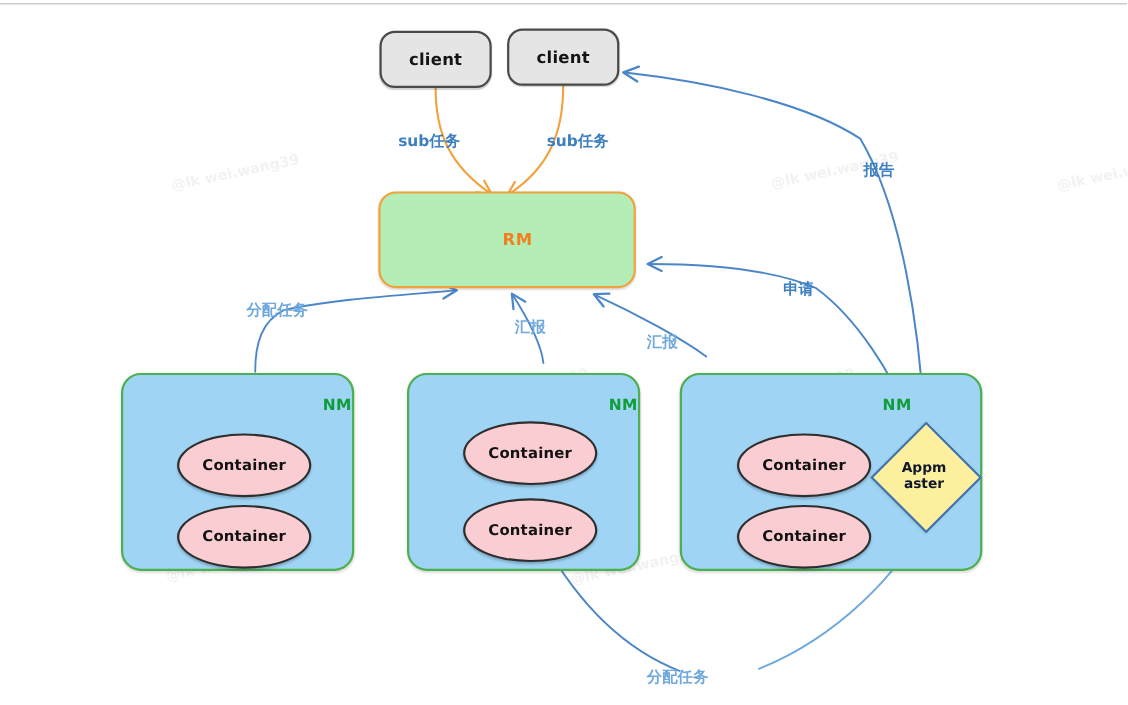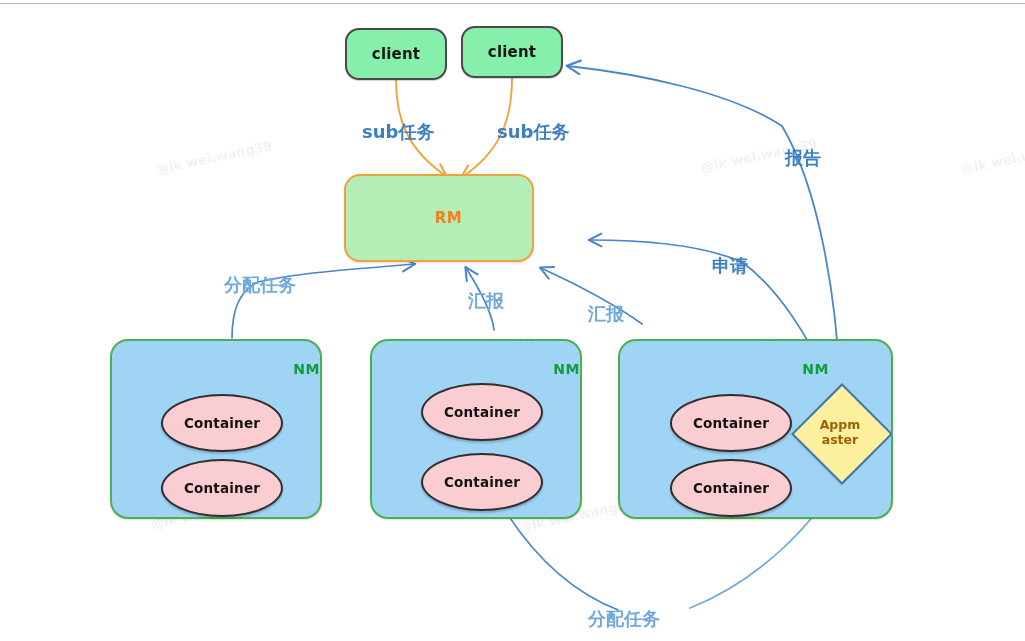--- a/index.html
+++ b/index.html
@@ -33,21 +33,21 @@
     position: absolute;
     box-sizing: border-box;
     display: flex;
     align-items: center;
     justify-content: center;
     text-align: center;
   }
   .client-box {
     border: 2px solid #4a4a4a;
     border-radius: 14px;
-    background: #86efac;
+    background: #e5e5e5;
     box-shadow: 0 1px 1px rgba(0,0,0,.18);
   }
   .client-label {
     font-size: 15px;
     font-weight: 700;
     color: #151515;
     letter-spacing: .2px;
   }
   .rm-box {
     border: 2px solid #f0a23c;
@@ -110,28 +110,28 @@
     background: #fcef9e;
     border: 2px solid #3e72b0;
     transform: rotate(45deg);
     box-shadow: 0 1px 2px rgba(0,0,0,.12);
   }
   .diamond-label {
     position: relative;
     z-index: 3;
     font-size: 12.5px;
     font-weight: 700;
-    color: #a16207;
+    color: #0f172a;
     line-height: 15px;
     text-align: center;
   }
   
   .edge-label {
     position: absolute;
-    font-size: 18px;
+    font-size: 14px;
     font-weight: 700;
     white-space: nowrap;
   }
   .lbl-blue { color: #3d7fc1; }
   .lbl-blue-soft { color: #6fa8dc; }
   
   .wm {
     position: absolute;
     font-size: 13px;
     font-weight: 700;
@@ -192,21 +192,21 @@
   </svg>
 
   <div class="node client-box" style="left:345px; top:28px; width:102px; height:52px;">
     <span class="client-label">client</span>
   </div>
 
   <div class="node client-box" style="left:461px; top:26px; width:102px; height:52px;">
     <span class="client-label">client</span>
   </div>
 
-  <div class="node rm-box" style="left:344px; top:174px; width:190px; height:88px;padding-left:19px;">
+  <div class="node rm-box" style="left:344px; top:174px; width:234px; height:88px;padding-left:19px;">
     <span class="rm-label">RM</span>
   </div>
 
   <div class="node nm-box" style="left:110px; top:339px; width:212px; height:180px;">
     <span class="nm-label">NM</span>
     <div class="container-oval" style="left:49px; top:53px; width:118px; height:54px;">
       <span class="container-label">Container</span>
     </div>
     <div class="container-oval" style="left:49px; top:118px; width:118px; height:54px;">
       <span class="container-label">Container</span>

